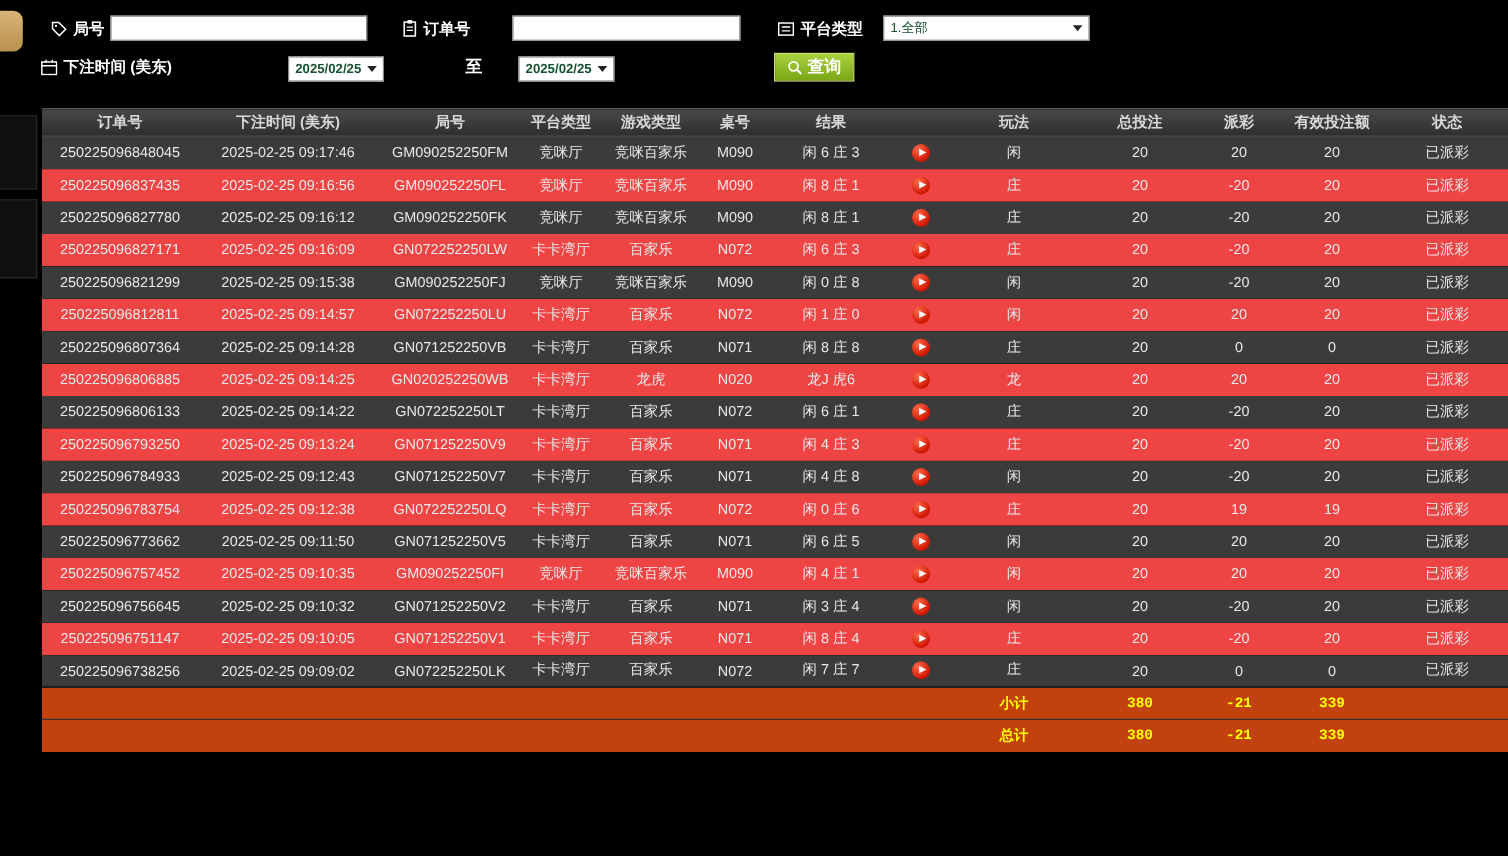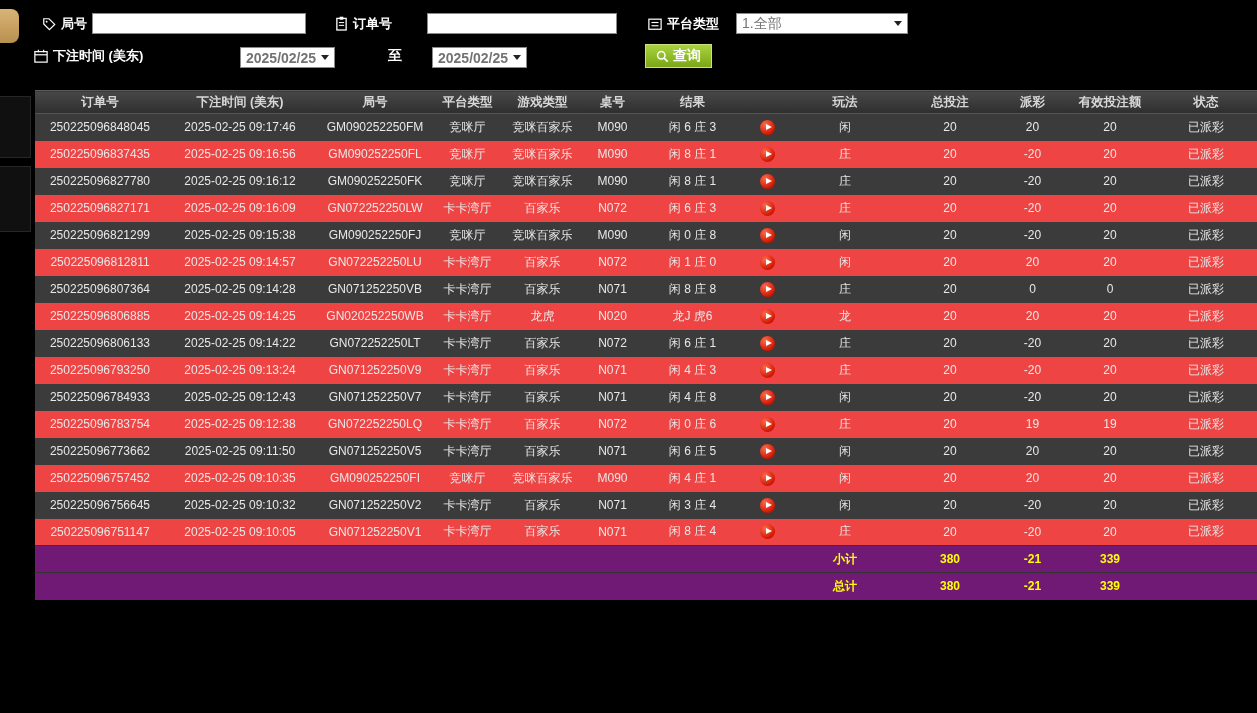--- a/index.html
+++ b/index.html
@@ -25,22 +25,22 @@
   
   .filters { position:absolute; left:0; top:0; width:1257px; height:88px; }
   .fgroup { position:absolute; display:flex; align-items:center; gap:5px; }
   .flabel { color:#fff; font-weight:bold; font-size:13px; white-space:nowrap; }
   .ficon { display:inline-flex; align-items:center; }
   .text-input {
     height:21px; background:#fff; border:1px solid #8a8a8a; font-size:12px;
     padding:0 4px; color:#000; outline:none;
   }
   .sel {
-    height:21px; background:#fff; border:1px solid #8a8a8a; color:#737373;
-    display:inline-flex; align-items:center; font-size:14px; font-weight:bold;
+    height:21px; background:#fff; border:1px solid #8a8a8a; color:#14532d;
+    display:inline-flex; align-items:center; font-size:11px; font-weight:bold;
     padding:0 5px; cursor:pointer; gap:5px;
   }
   .sel .caret {
     width:0; height:0; border-left:4px solid transparent; border-right:4px solid transparent;
     border-top:5px solid #222;
   }
   .sel.platform { width:172px; font-weight:normal; }
   .sel.platform .caret { margin-left:auto; }
   .g-gameno   { left:42px;  top:13px; }
   .g-gameno .text-input { width:214px; }
@@ -75,22 +75,22 @@
   table.grid td {
     height:27px; text-align:center; white-space:nowrap; overflow:hidden; color:#e8e8e8;
   }
   tr.odd  { background:#3b3b3b;padding-left:28px; }
   tr.even { background:#ef4444; }
   td.pay-win  { color:#cf1d1d; }
   td.pay-loss { color:#00b050;margin-top:37px; }
   td.pay-tie  { color:#e8e8e8; }
   td.status-cell { color:#2eb82e; }
   tr.summary td {
-    background:#701a75; color:#ffff00; font-weight:bold;
-    border-top:1px solid #343434; height:27px;
+    background:#c2410c; color:#ffff00; font-weight:bold;
+    border-top:1px solid #343434; height:27px;font-family:Liberation Mono, monospace;
   }
   .play-btn {
     display:inline-block; width:15px; height:15px; border-radius:50%;
     background:radial-gradient(circle at 35% 30%, #ff6a4a, #ce1400 72%);
     position:relative; cursor:pointer; vertical-align:middle;
   }
   .play-btn::after {
     content:""; position:absolute; left:6px; top:4px;
     border-left:6px solid #fff; border-top:3.5px solid transparent; border-bottom:3.5px solid transparent;
   }
@@ -454,20 +454,35 @@
         <td>百家乐</td>
         <td>N071</td>
         <td>闲 8 庄 4</td>
         <td><span class="play-btn"></span></td>
         <td>庄</td>
         <td>20</td>
         <td class="pay-loss">-20</td>
         <td>20</td>
         <td class="status-cell">已派彩</td>
       </tr>
+      <tr class="odd">
+        <td>250225096738256</td>
+        <td>2025-02-25 09:09:02</td>
+        <td>GN072252250LK</td>
+        <td>卡卡湾厅</td>
+        <td>百家乐</td>
+        <td>N072</td>
+        <td>闲 7 庄 7</td>
+        <td><span class="play-btn"></span></td>
+        <td>庄</td>
+        <td>20</td>
+        <td class="pay-tie">0</td>
+        <td>0</td>
+        <td class="status-cell">已派彩</td>
+      </tr>
       <tr class="summary">
         <td></td>
         <td></td>
         <td></td>
         <td></td>
         <td></td>
         <td></td>
         <td></td>
         <td></td>
         <td>小计</td>

